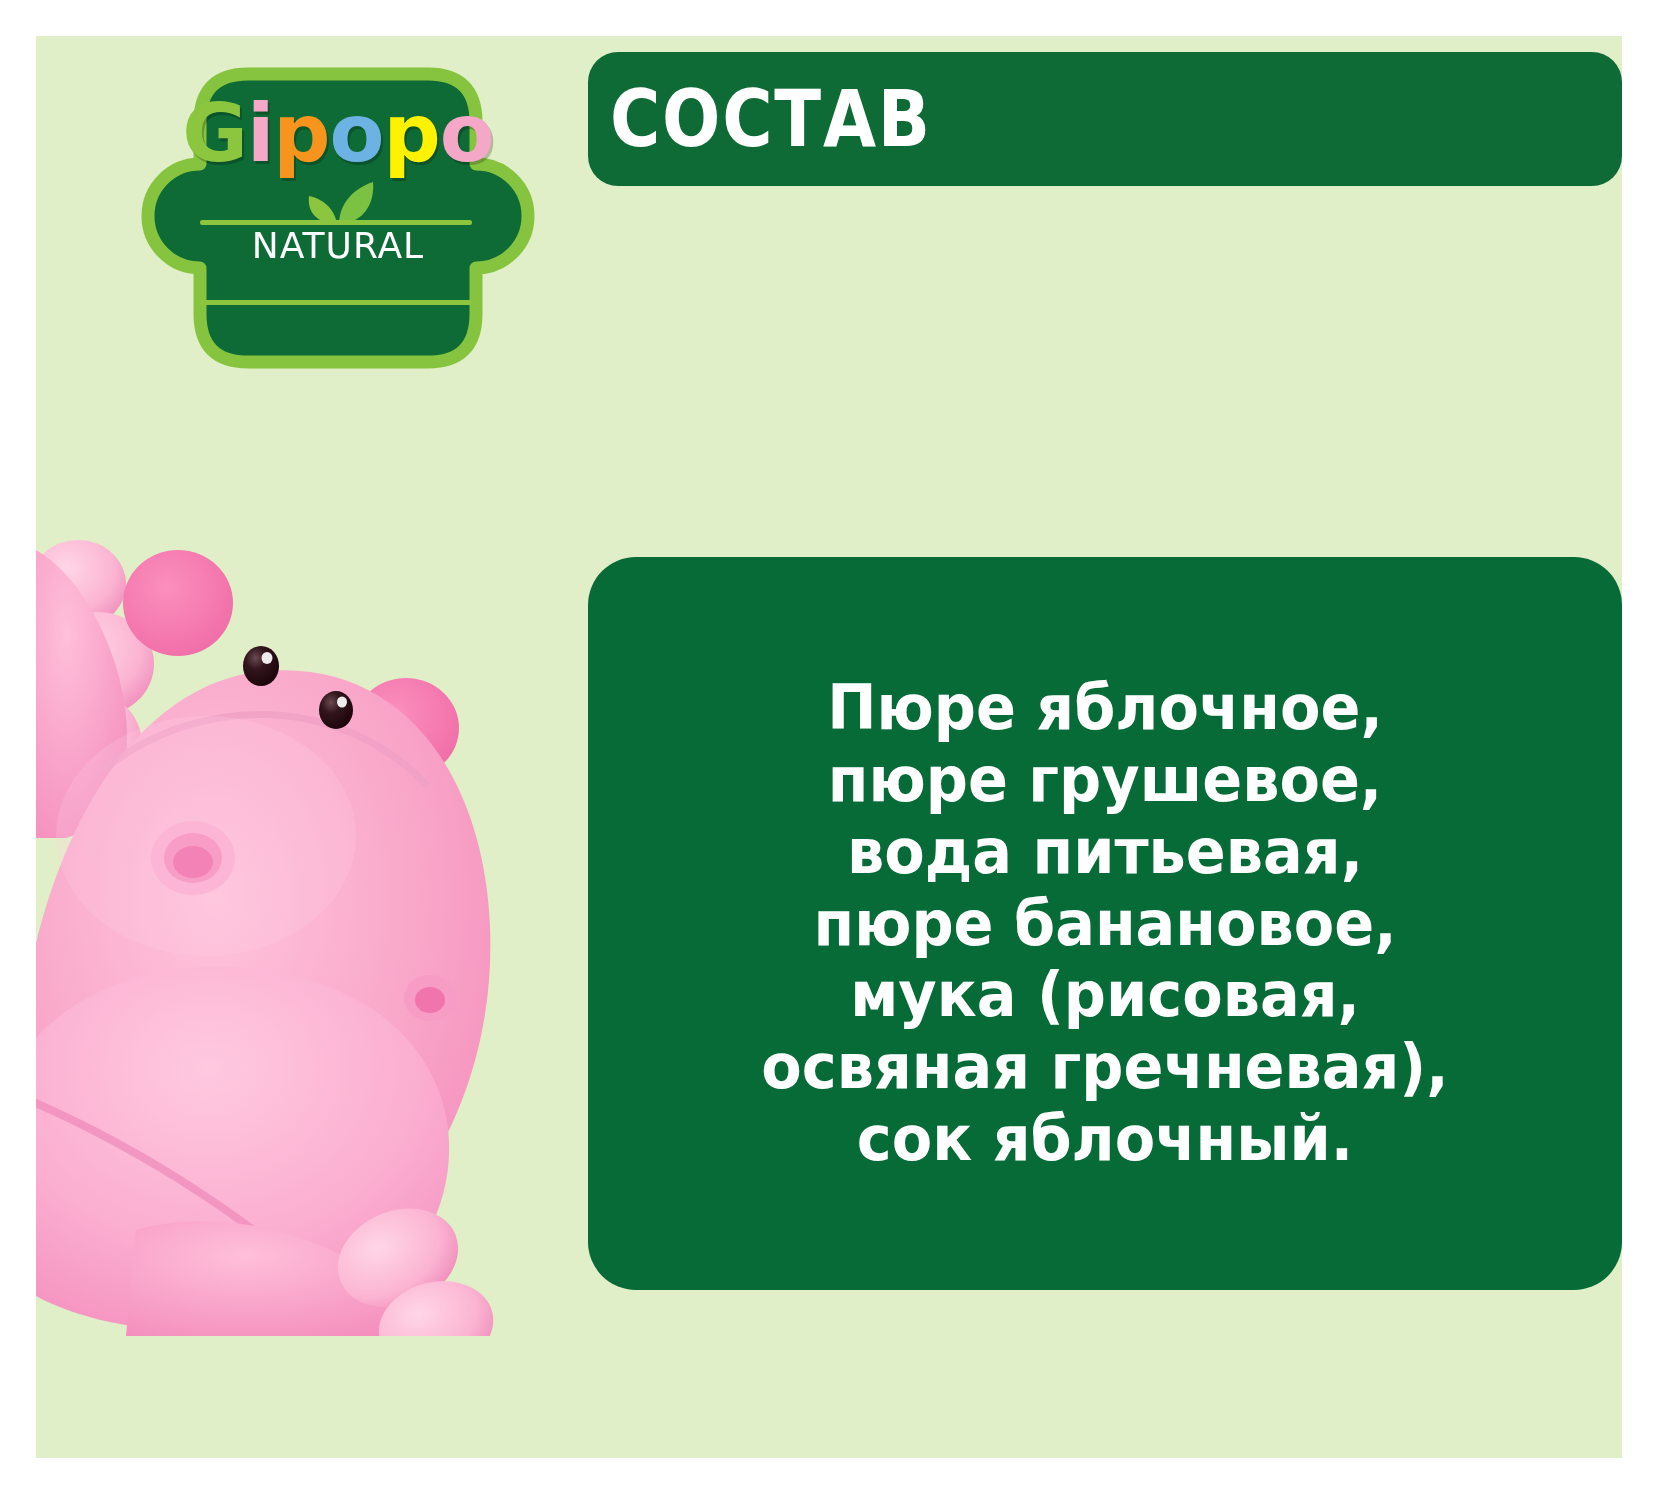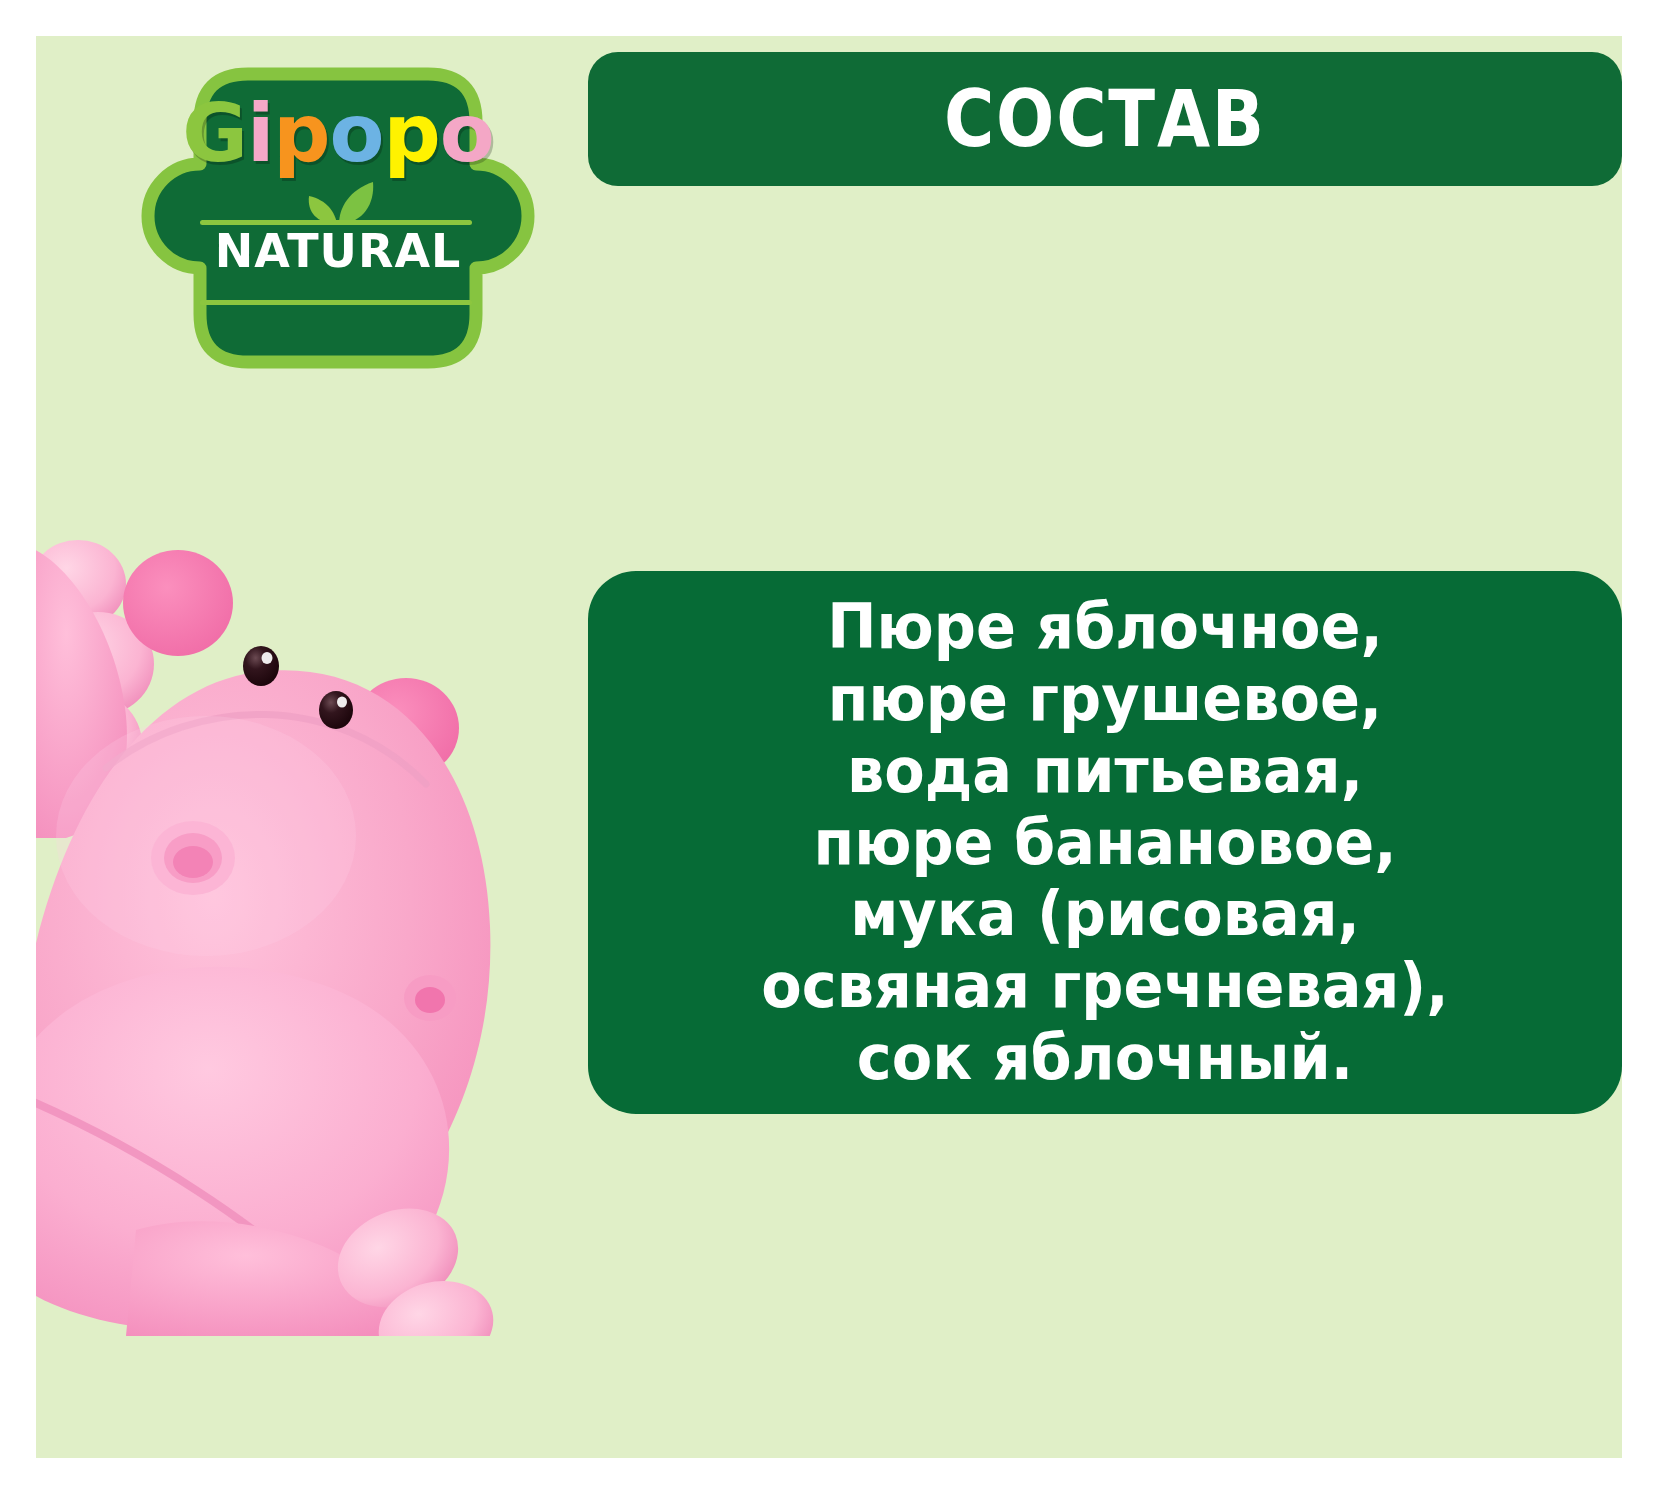--- a/index.html
+++ b/index.html
@@ -90,62 +90,61 @@
   #rule-bot { top: 248px; }
 
   #natural {
     position: absolute;
     left: 0;
     top: 176px;
     width: 420px;
     text-align: center;
     color: #ffffff;
     font-family: "DejaVu Sans", sans-serif;
-    font-weight: bold;
-    font-size: 46px;
+    font-weight: normal;
+    font-size: 36px;
     letter-spacing: 1px;
     line-height: 1;
   }
 
   
   #header-banner {
     position: absolute;
     left: 552px;
     top: 16px;
     width: 1034px;
     height: 134px;
     background: #0f6b36;
     border-radius: 30px;
     display: flex;
     align-items: center;
-    justify-content: center;
+    justify-content: flex-start;
   }
   #header-title {
     color: #ffffff;
     font-family: "DejaVu Sans", sans-serif;
     font-weight: bold;
     font-size: 78px;
     letter-spacing: 2px;
     transform: scaleX(0.88);
     line-height: 1;
   }
 
   
   #ingredients-panel {
     position: absolute;
     left: 552px;
     top: 521px;
     width: 1034px;
-    height: 543px;
+    height: 733px;
     background: #066b36;
     border-radius: 48px;
     display: flex;
     align-items: center;
     justify-content: center;
-    margin-top: 14px;
   }
   #ingredients-list {
     width: 100%;
     text-align: center;
     color: #ffffff;
     font-family: "DejaVu Sans", sans-serif;
     font-weight: bold;
     font-size: 62px;
     line-height: 1.16;
     transform: scaleX(0.95);

